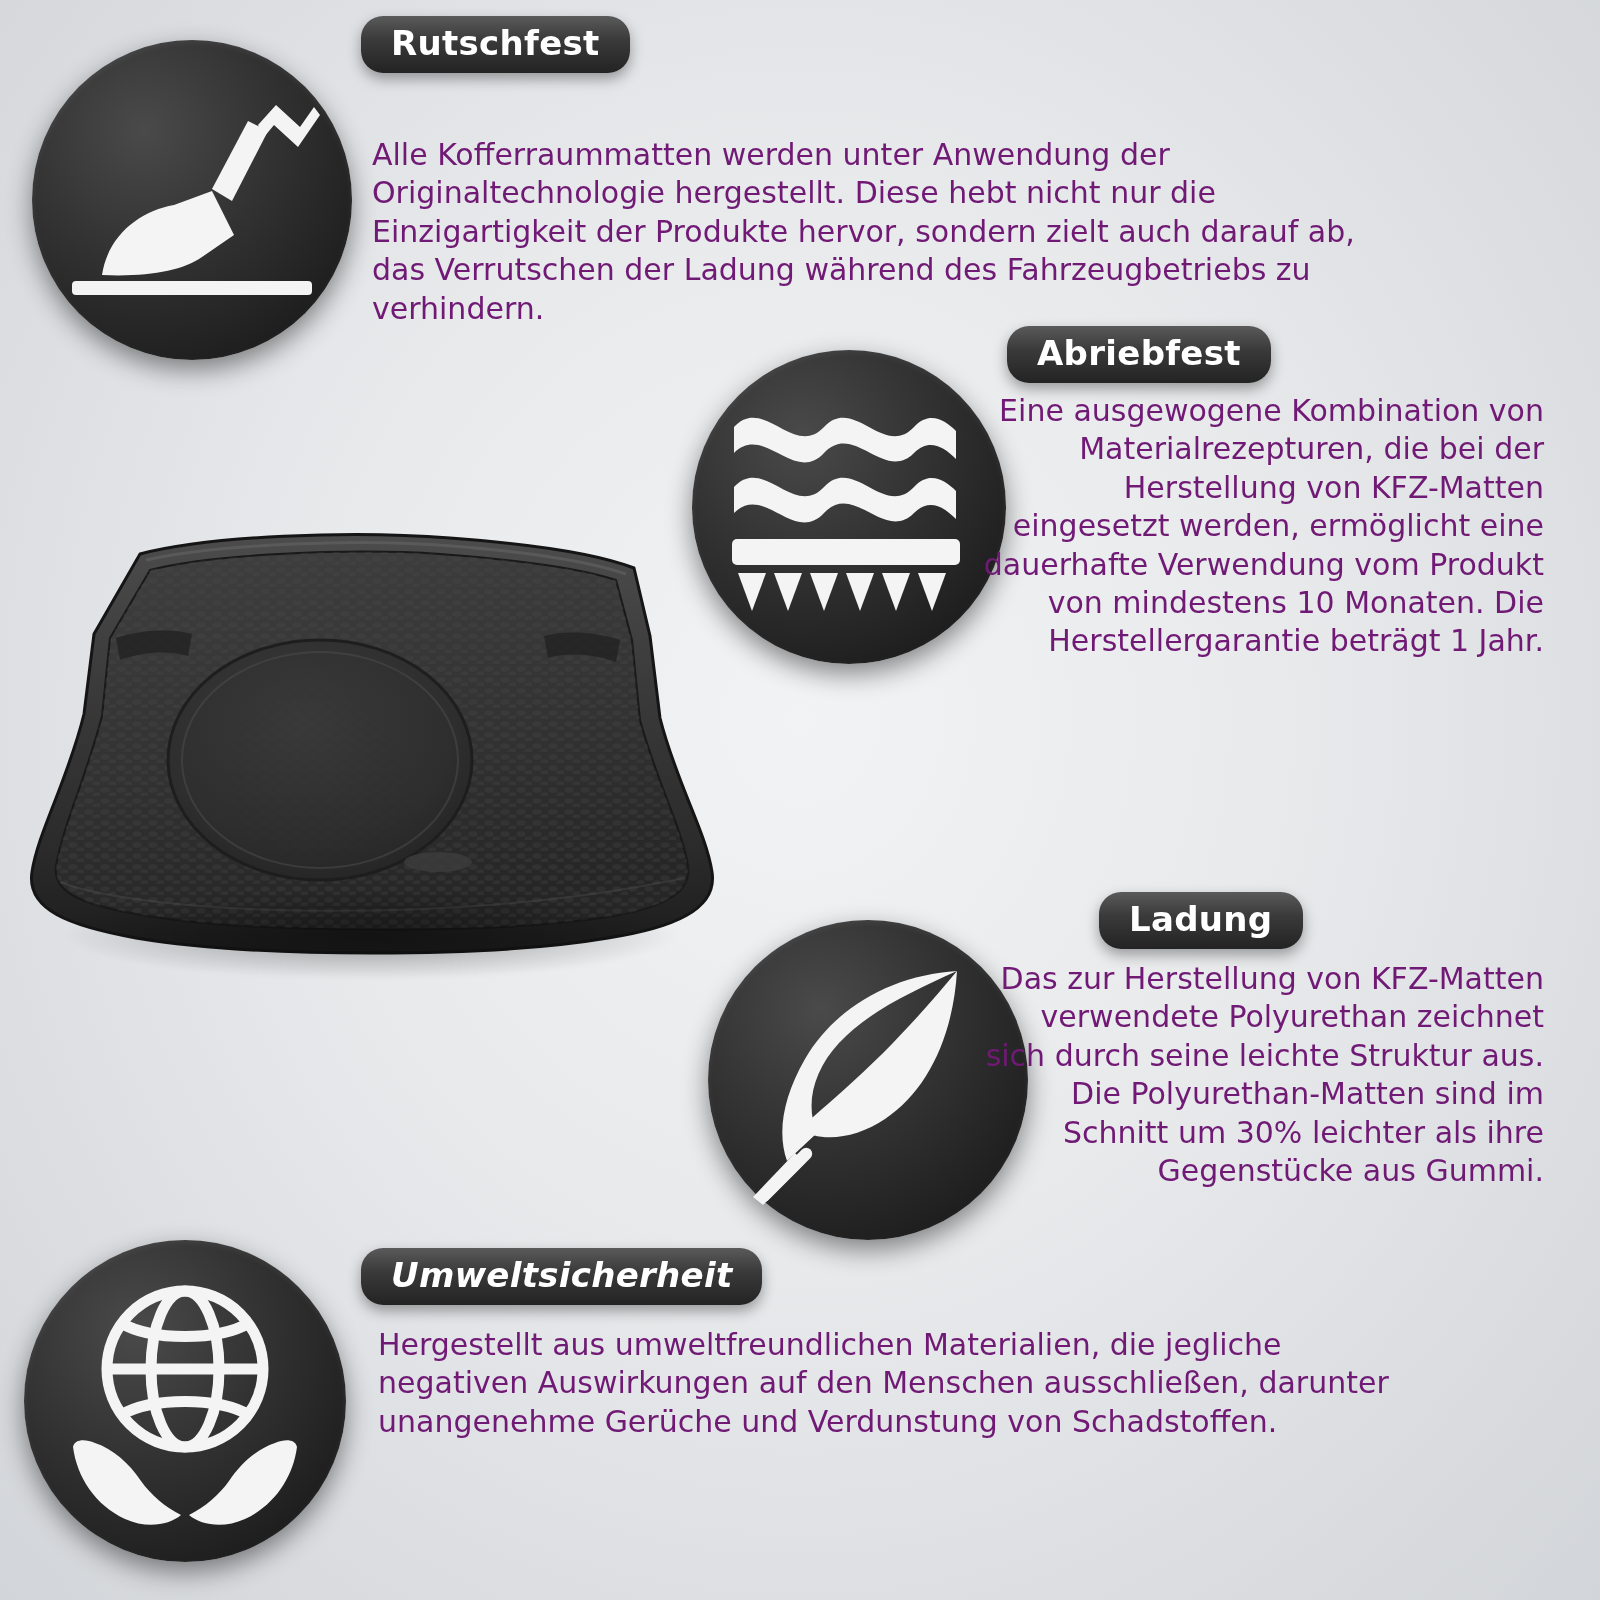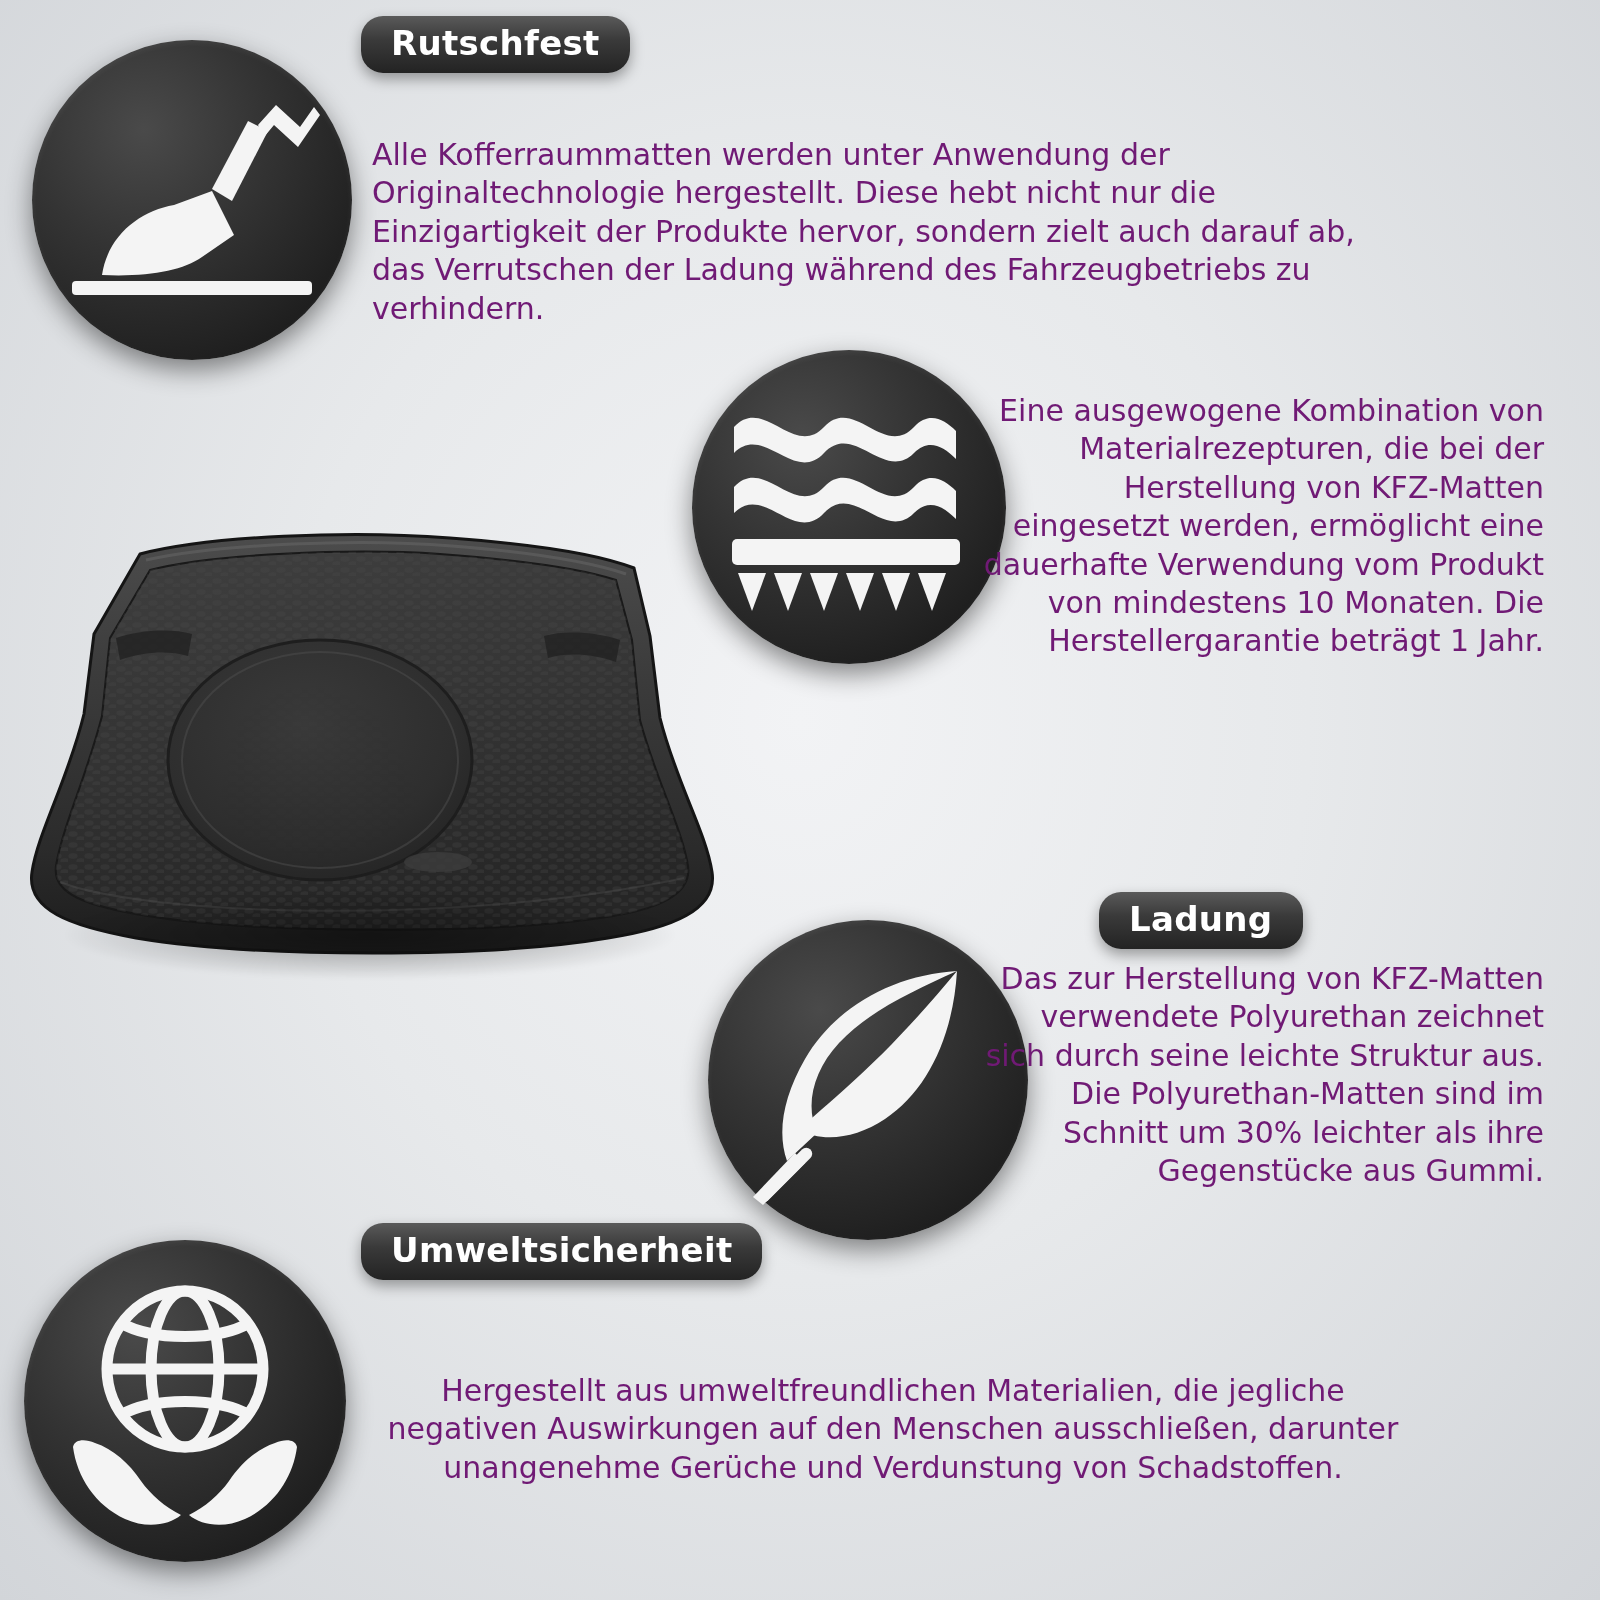--- a/index.html
+++ b/index.html
@@ -89,20 +89,21 @@
         <path d="M14 186 L42 186 L28 224 Z"></path>
         <path d="M50 186 L78 186 L64 224 Z"></path>
         <path d="M86 186 L114 186 L100 224 Z"></path>
         <path d="M122 186 L150 186 L136 224 Z"></path>
         <path d="M158 186 L186 186 L172 224 Z"></path>
         <path d="M194 186 L222 186 L208 224 Z"></path>
       </g>
     </svg>
   </div>
 
+  <div class="pill" style="left:962px;top:326px;">Abriebfest</div>
 
   <div class="para right" style="left:974px;top:392px;width:570px;">Eine ausgewogene Kombination von Materialrezepturen, die bei der Herstellung von KFZ-Matten eingesetzt werden, ermöglicht eine dauerhafte Verwendung vom Produkt von mindestens 10 Monaten. Die Herstellergarantie beträgt 1 Jahr.</div>
 
   <div class="circle" style="left:708px;top:920px;width:320px;height:320px;">
     <svg width="250" height="250" viewBox="0 0 250 250">
       <g fill="#f4f4f4">
         <path d="M214 16 C150 20 92 52 62 104 C40 142 34 178 44 206 L74 178 C62 150 70 116 96 88 C126 56 170 36 214 16 Z"></path>
         <path d="M214 16 C176 62 140 100 104 132 C86 148 70 162 56 174 C78 188 112 184 142 164 C184 136 210 82 214 16 Z"></path>
         <rect x="6" y="214" width="72" height="12" rx="6" transform="rotate(-45 42 220)"></rect>
         <path d="M10 242 L52 198 L62 208 L20 250 Z"></path>
@@ -123,23 +124,23 @@
         <path d="M66 52 C96 70 164 70 194 52"></path>
         <path d="M66 144 C96 126 164 126 194 144"></path>
       </g>
       <g fill="#f4f4f4">
         <path d="M18 176 C22 206 40 234 70 248 C92 258 114 254 126 244 C110 236 96 224 86 210 C74 192 58 178 40 172 C30 168 20 168 18 176 Z"></path>
         <path d="M242 176 C238 206 220 234 190 248 C168 258 146 254 134 244 C150 236 164 224 174 210 C186 192 202 178 220 172 C230 168 240 168 242 176 Z"></path>
       </g>
     </svg>
   </div>
 
-  <div class="pill" style="left:316px;top:1223px;">Umweltsicherheit</div>
+  <div class="pill" style="left:316px;top:1248px;font-style:italic;">Umweltsicherheit</div>
 
-  <div class="para" style="left:378px;top:1372px;width:1030px;text-align:center;">Hergestellt aus umweltfreundlichen Materialien, die jegliche negativen Auswirkungen auf den Menschen ausschließen, darunter unangenehme Gerüche und Verdunstung von Schadstoffen.</div>
+  <div class="para" style="left:378px;top:1326px;width:1030px;">Hergestellt aus umweltfreundlichen Materialien, die jegliche negativen Auswirkungen auf den Menschen ausschließen, darunter unangenehme Gerüche und Verdunstung von Schadstoffen.</div>
 
   <div class="mat-wrap">
     <div class="mat-shadow"></div>
     <svg width="700" height="470" viewBox="0 0 700 470">
       <defs>
         <linearGradient id="matBody" x1="0" y1="0" x2="0" y2="1">
           <stop offset="0%" stop-color="#4c4c4c"></stop>
           <stop offset="35%" stop-color="#3b3b3b"></stop>
           <stop offset="75%" stop-color="#2b2b2b"></stop>
           <stop offset="100%" stop-color="#1c1c1c"></stop>

